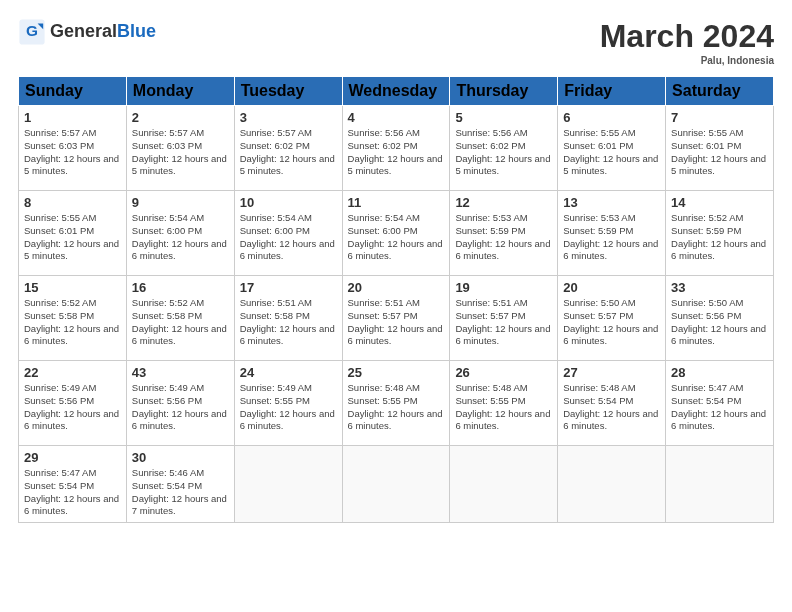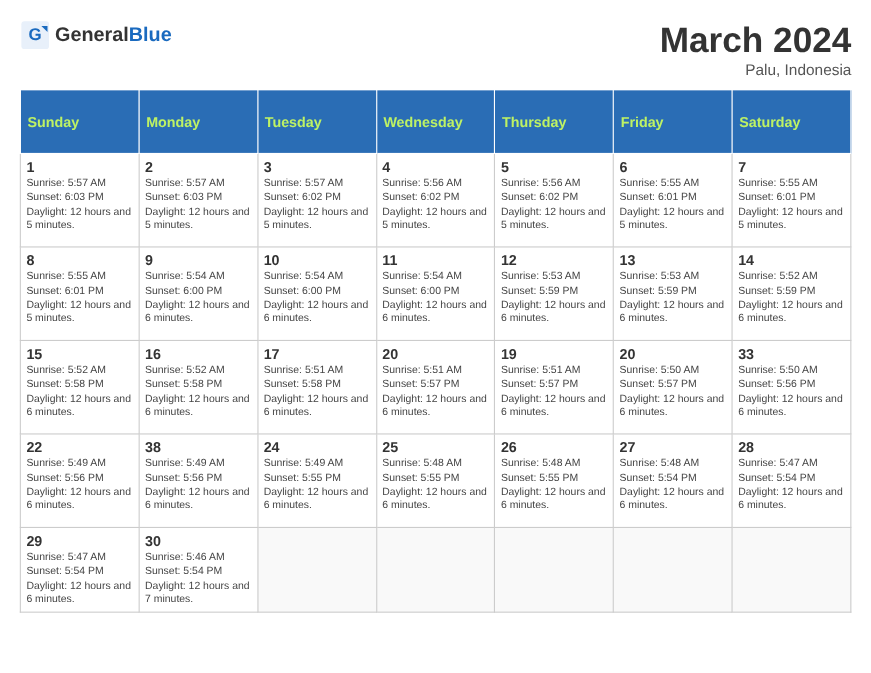--- a/index.html
+++ b/index.html
@@ -49,34 +49,35 @@
     }
     .title-block {
       text-align: right;
     }
     .month-title {
       font-size: 32px;
       font-weight: bold;
       color: #333;
     }
     .location {
-      font-size: 14px;
+      font-size: 10px;
       color: #555;
+      font-weight: bold;
     }
     .calendar {
       width: 100%;
       border-collapse: collapse;
       table-layout: fixed;
     }
     .calendar th {
       background-color: #2a6db5;
-      color: #bef264;
+      color: #000000;
       text-align: left;
-      padding: 21px 6px;
-      font-size: 13px;
+      padding: 5px 6px;
+      font-size: 16px;
       font-weight: bold;
       border: 1px solid #fff;
     }
     .calendar td {
       border: 1px solid #ccc;
       vertical-align: top;
       padding: 4px 5px;
       font-size: 10px;
       color: #333;
       height: 85px;
@@ -180,21 +181,21 @@
           <td><span class="day-num">19</span>
         <span class="day-info">Sunrise: 5:51 AM<br>Sunset: 5:57 PM<br>Daylight: 12 hours and 6 minutes.</span></td>
           <td><span class="day-num">20</span>
         <span class="day-info">Sunrise: 5:50 AM<br>Sunset: 5:57 PM<br>Daylight: 12 hours and 6 minutes.</span></td>
           <td><span class="day-num">33</span>
         <span class="day-info">Sunrise: 5:50 AM<br>Sunset: 5:56 PM<br>Daylight: 12 hours and 6 minutes.</span></td>
         </tr>
         <tr>
           <td><span class="day-num">22</span>
         <span class="day-info">Sunrise: 5:49 AM<br>Sunset: 5:56 PM<br>Daylight: 12 hours and 6 minutes.</span></td>
-          <td><span class="day-num">38</span>
+          <td><span class="day-num">43</span>
         <span class="day-info">Sunrise: 5:49 AM<br>Sunset: 5:56 PM<br>Daylight: 12 hours and 6 minutes.</span></td>
           <td><span class="day-num">24</span>
         <span class="day-info">Sunrise: 5:49 AM<br>Sunset: 5:55 PM<br>Daylight: 12 hours and 6 minutes.</span></td>
           <td><span class="day-num">25</span>
         <span class="day-info">Sunrise: 5:48 AM<br>Sunset: 5:55 PM<br>Daylight: 12 hours and 6 minutes.</span></td>
           <td><span class="day-num">26</span>
         <span class="day-info">Sunrise: 5:48 AM<br>Sunset: 5:55 PM<br>Daylight: 12 hours and 6 minutes.</span></td>
           <td><span class="day-num">27</span>
         <span class="day-info">Sunrise: 5:48 AM<br>Sunset: 5:54 PM<br>Daylight: 12 hours and 6 minutes.</span></td>
           <td><span class="day-num">28</span>

